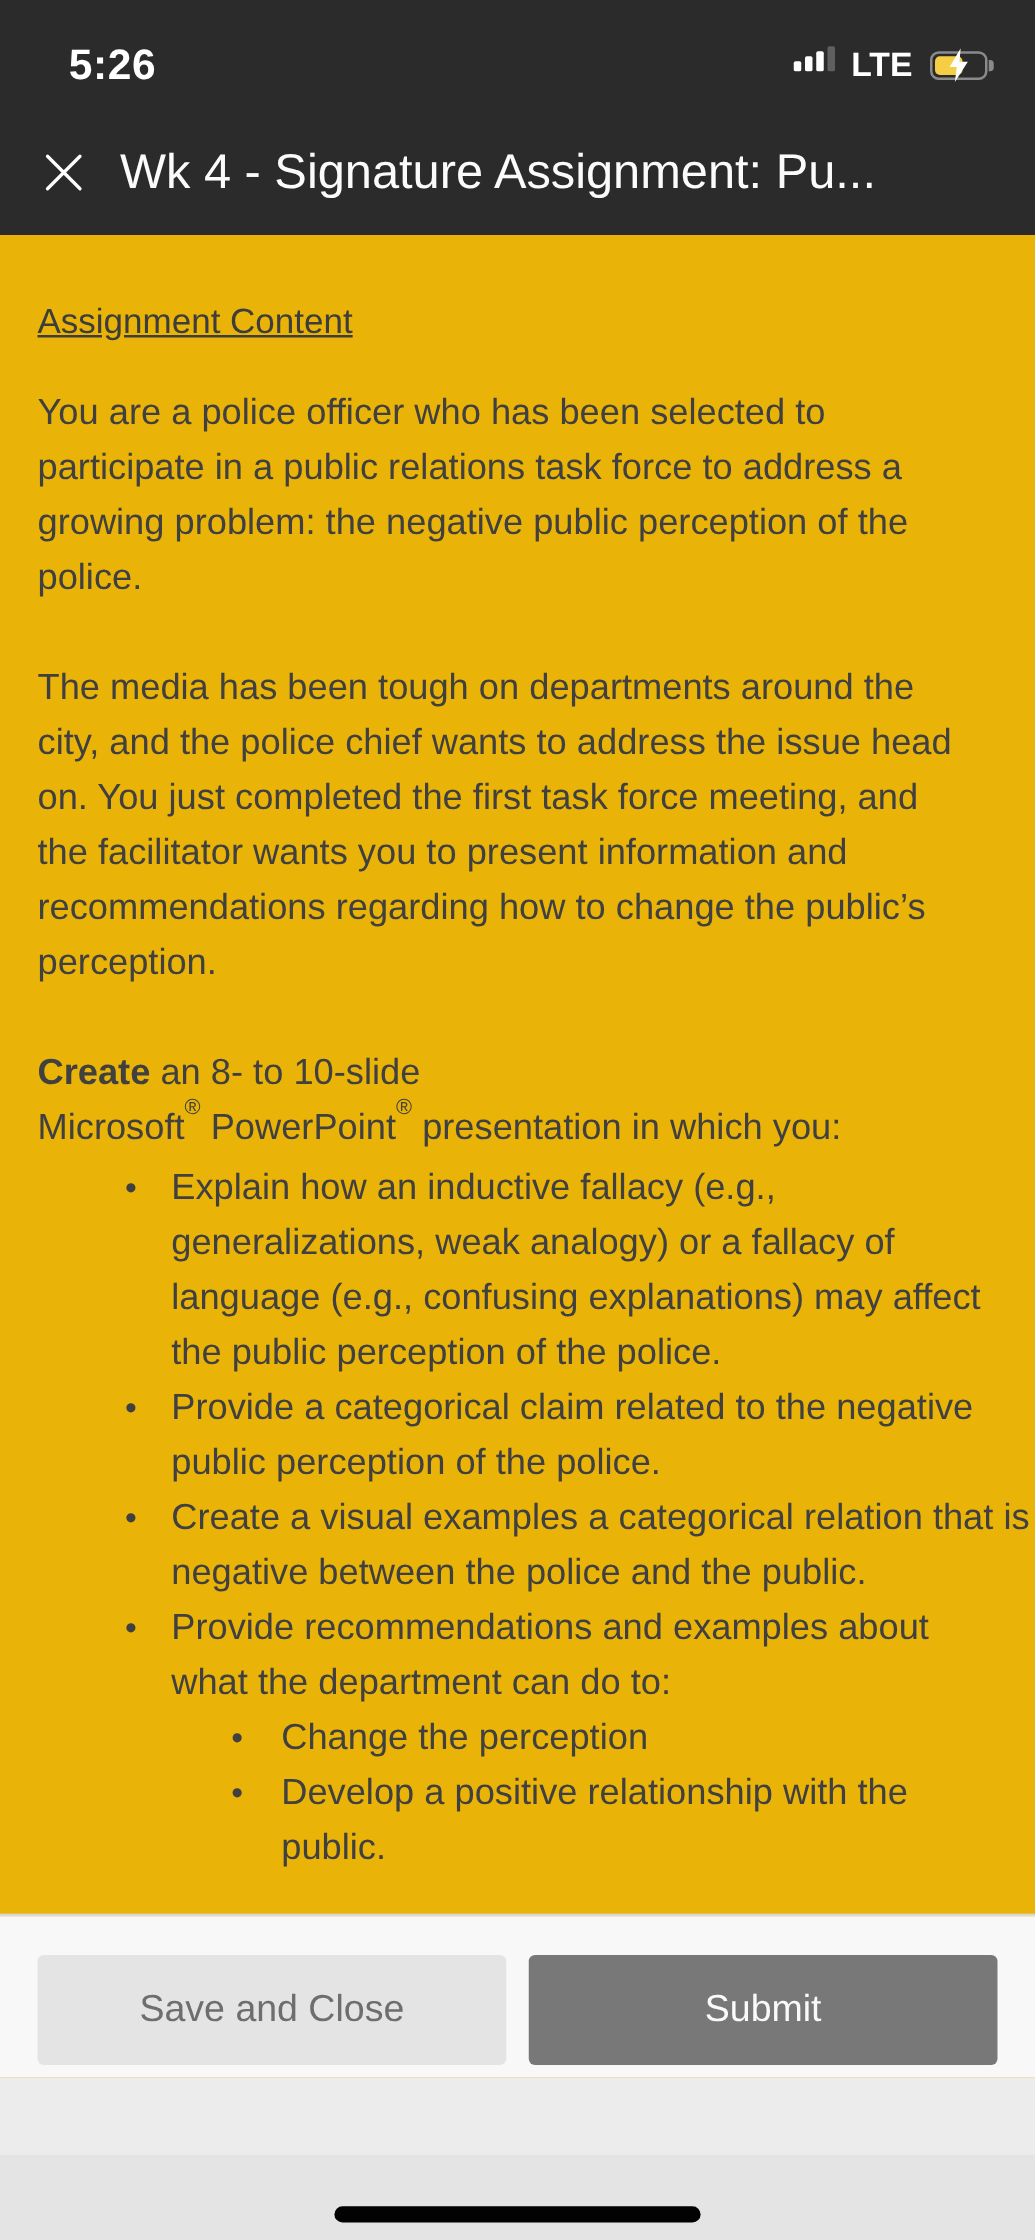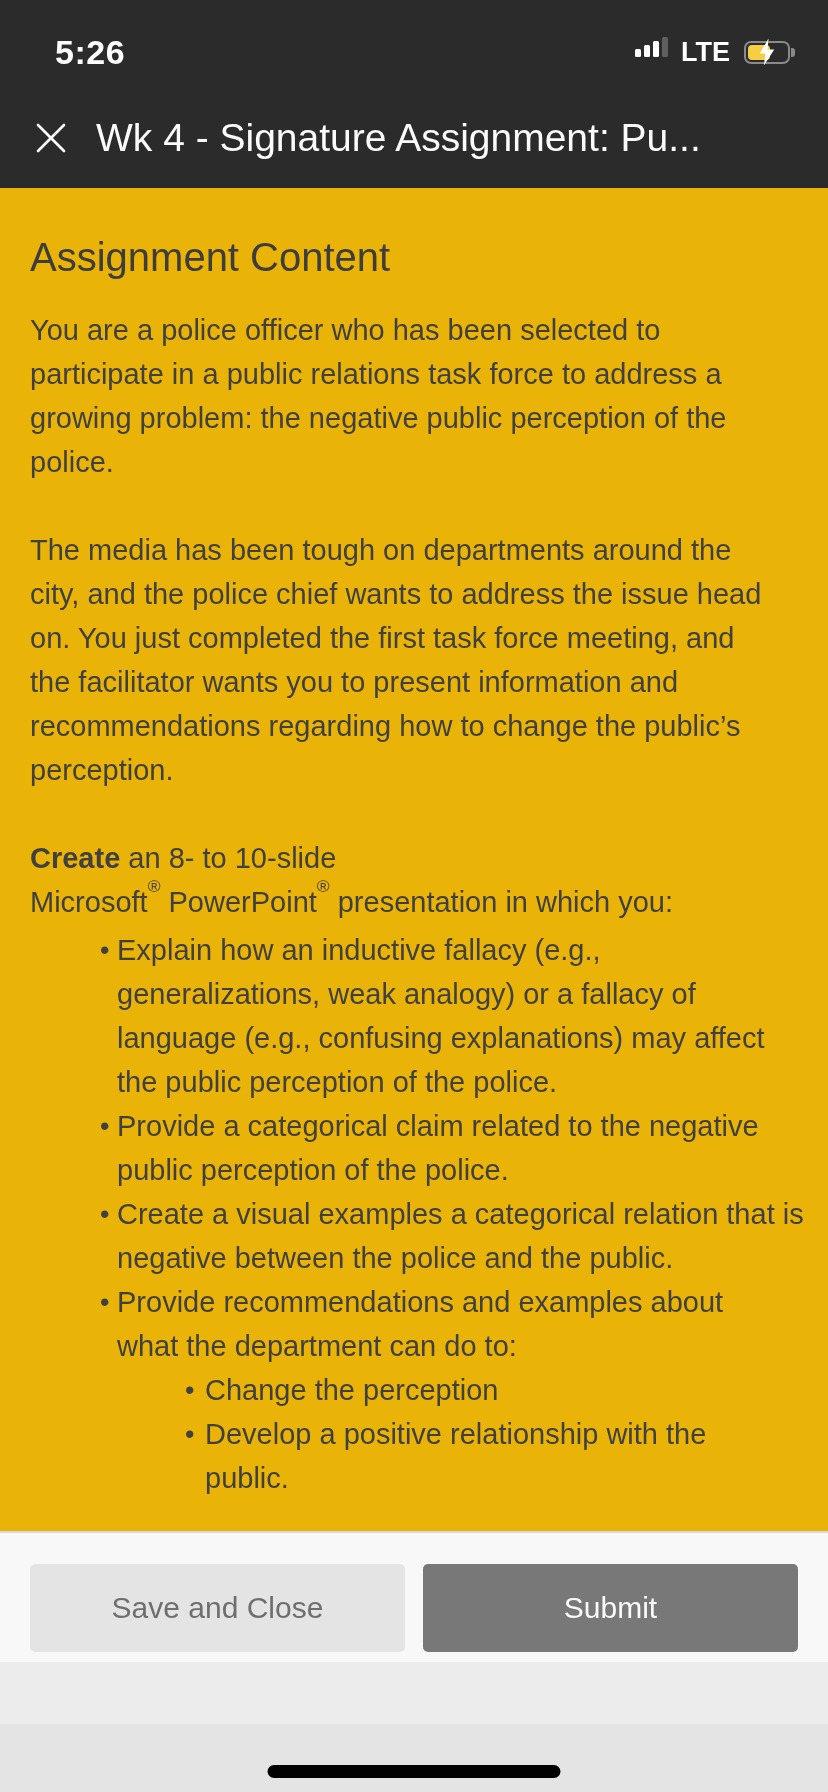--- a/index.html
+++ b/index.html
@@ -37,33 +37,33 @@
   }
   .close-btn {width:42px; height:42px; display:flex; align-items:center; justify-content:center;
     margin-right:24px; background:none; border:none; padding:0; cursor:pointer;}
   .nav-title {font-size:39px; font-weight:400; color:#fbfbfb; white-space:nowrap; overflow:hidden;}
 
   
   .content {
     position:absolute; top:188px; left:0; width:828px; box-sizing:border-box;
     padding:47px 30px 0; color:#404040;
   }
-  .page-title {font-size:40px; font-weight:400; color:#3d3d3d; line-height:44px; margin:0 0 29px;}
+  .page-title {font-size:28px; font-weight:400; color:#3d3d3d; line-height:44px; margin:0 0 29px;text-decoration:underline;}
   .para {font-size:29px; line-height:44px; margin:0 0 44px; white-space:pre;}
   .para.create {white-space:normal; margin-bottom:4px;}
   .bold {font-weight:700;}
   sup.reg {font-size:0.6em; line-height:0; position:relative; top:-0.55em;}
 
   .bullet {display:flex; font-size:29px; line-height:44px; color:#404040;}
   .bullet .marker {flex:none; font-size:27px;}
   .bullet.l1 {padding-left:70px;}
   .bullet.l1 .marker {width:17px;}
   .bullet.l2 {padding-left:155px;}
   .bullet.l2 .marker {width:20px;}
-  .btext {white-space:pre;}
+  .btext {white-space:pre;margin-left:20px;}
 
   
   .bottom {position:absolute; top:1531px; left:0; width:828px;}
   .divider {height:2px; background:#d9d9d9;}
   .footer {height:129px; background:#f8f8f8; display:flex; gap:18px;
     padding:31px 30px 0; box-sizing:border-box; align-items:flex-start;}
   .btn {flex:1; height:88px; border:none; border-radius:5px; font-size:30px;
     font-family:inherit; cursor:pointer; padding:0;}
   .btn.save {background:#e4e4e4; color:#6e6e6e;}
   .btn.submit {background:#787878; color:#fafafa;}

